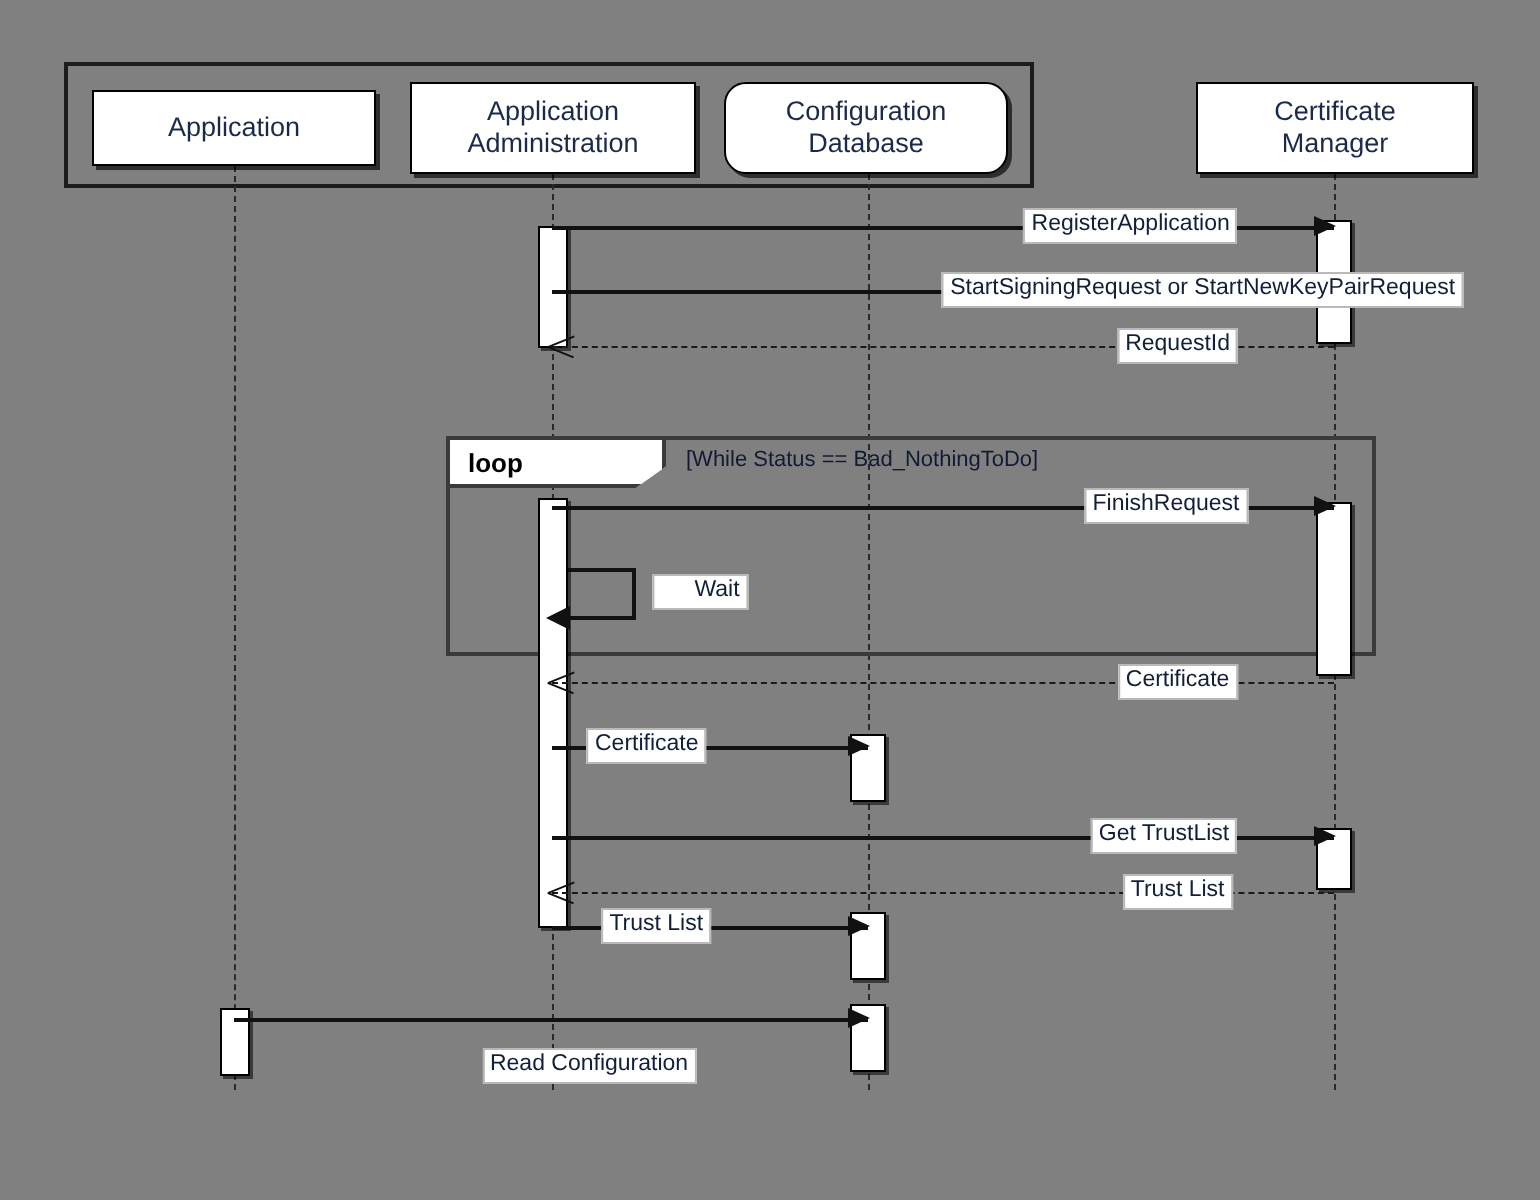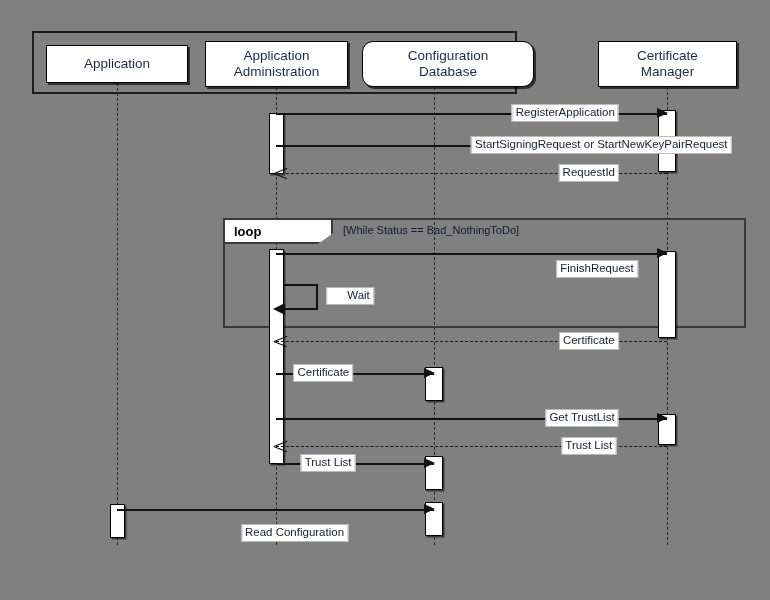--- a/index.html
+++ b/index.html
@@ -145,21 +145,21 @@
 
   <div class="boundary"></div>
 
   <div id="layer-lifelines">
       <div class="lifeline" style="left: 117px; top: 83px; height: 462px;"></div>
       <div class="lifeline" style="left: 276px; top: 87px; height: 458px;"></div>
       <div class="lifeline" style="left: 434px; top: 87px; height: 458px;"></div>
       <div class="lifeline" style="left: 667px; top: 87px; height: 458px;"></div>
     </div>
   <div id="layer-fragments">
-      <div class="frag" style="left: 223px; top: 218px; width: 523px; height: 110px;">
+      <div class="frag" style="left: 223px; top: 218px; width: 465px; height: 110px;">
         <div class="frag-tab" style="width: 108px; height: 24px;">loop</div>
       </div>
       <div class="frag-guard" style="left: 343px; top: 224px;">[While Status == Bad_NothingToDo]</div>
     </div>
   <div id="layer-activations">
       <div class="act" style="left: 268.5px; top: 113px; width: 15px; height: 61px;"></div>
       <div class="act" style="left: 658px; top: 110px; width: 18px; height: 62px;"></div>
       <div class="act" style="left: 268.5px; top: 249px; width: 15px; height: 215px;"></div>
       <div class="act" style="left: 658px; top: 251px; width: 18px; height: 87px;"></div>
       <div class="act" style="left: 425px; top: 367px; width: 18px; height: 34px;"></div>
@@ -181,21 +181,21 @@
       <div class="mlabel" style="left: 565.34px; top: 145px; margin-left: 36px;">StartSigningRequest or StartNewKeyPairRequest</div>
       <div class="msg ret" style="left: 276px; top: 173px; width: 391px;">
         <div class="line"></div>
         <div class="arrow-l-open"></div>
       </div>
       <div class="mlabel" style="left: 588.8px; top: 173px;">RequestId</div>
       <div class="msg" style="left: 276px; top: 253px; width: 391px;">
         <div class="line"></div>
         <div class="arrow-r"></div>
       </div>
-      <div class="mlabel" style="left: 597px; top: 253px; margin-top: 16px;">FinishRequest</div>
+      <div class="mlabel" style="left: 583px; top: 253px;">FinishRequest</div>
       <div class="selfmsg" style="left: 284px; top: 284px; width: 34px; height: 26px;">
         <div class="arrow-back"></div>
       </div>
       <div class="mlabel" style="left: 350px; top: 296px; padding-left: 20px;">Wait</div>
       <div class="msg ret" style="left: 276px; top: 341px; width: 391px;">
         <div class="line"></div>
         <div class="arrow-l-open"></div>
       </div>
       <div class="mlabel" style="left: 588.8px; top: 341px;">Certificate</div>
       <div class="msg" style="left: 276px; top: 373px; width: 158px;">
@@ -224,21 +224,21 @@
       </div>
       <div class="mlabel" style="left: 294.52px; top: 519px; margin-top: 14px;">Read Configuration</div>
     </div>
   <div id="layer-heads">
       <div class="head" style="left: 46px; top: 45px; width: 142px; height: 38px;">
         <span>Application</span>
       </div>
       <div class="head" style="left: 205px; top: 41px; width: 143px; height: 46px;">
         <span>Application<br>Administration</span>
       </div>
-      <div class="head rounded" style="left: 362px; top: 41px; width: 172px; height: 46px;">
+      <div class="head rounded" style="left: 362px; top: 41px; width: 142px; height: 46px;">
         <span>Configuration<br>Database</span>
       </div>
       <div class="head" style="left: 598px; top: 41px; width: 139px; height: 46px;">
         <span>Certificate<br>Manager</span>
       </div>
     </div>
 
 </div>
 
 </body></html>

